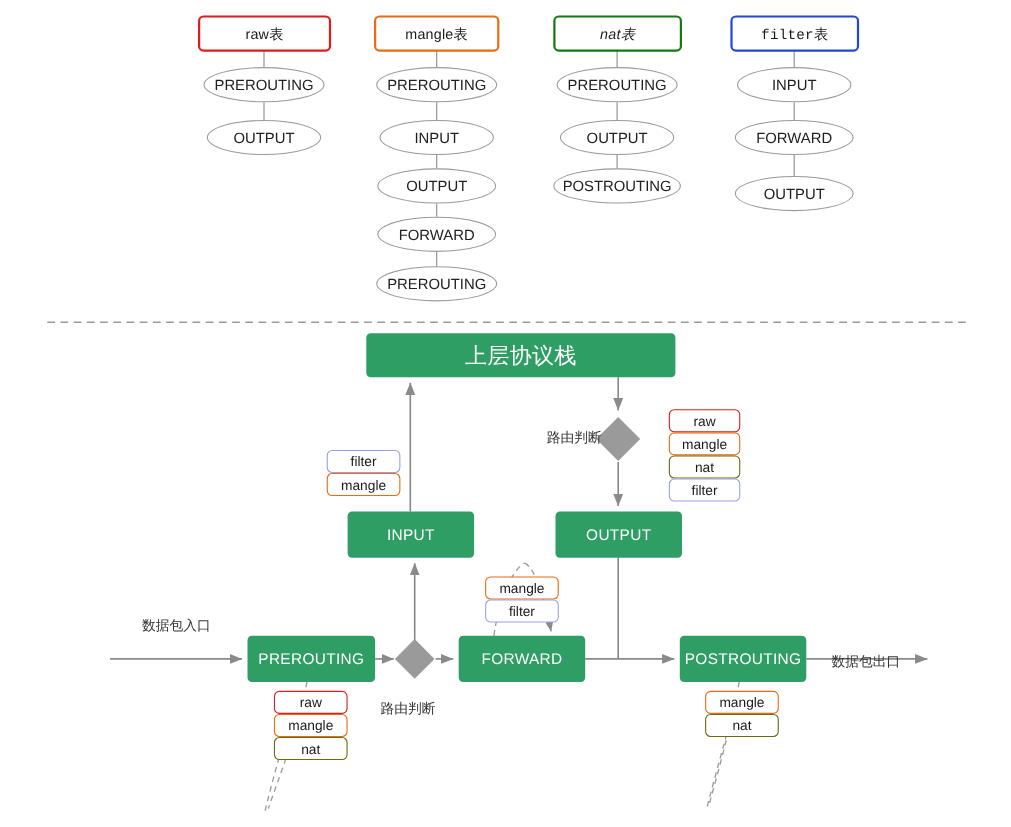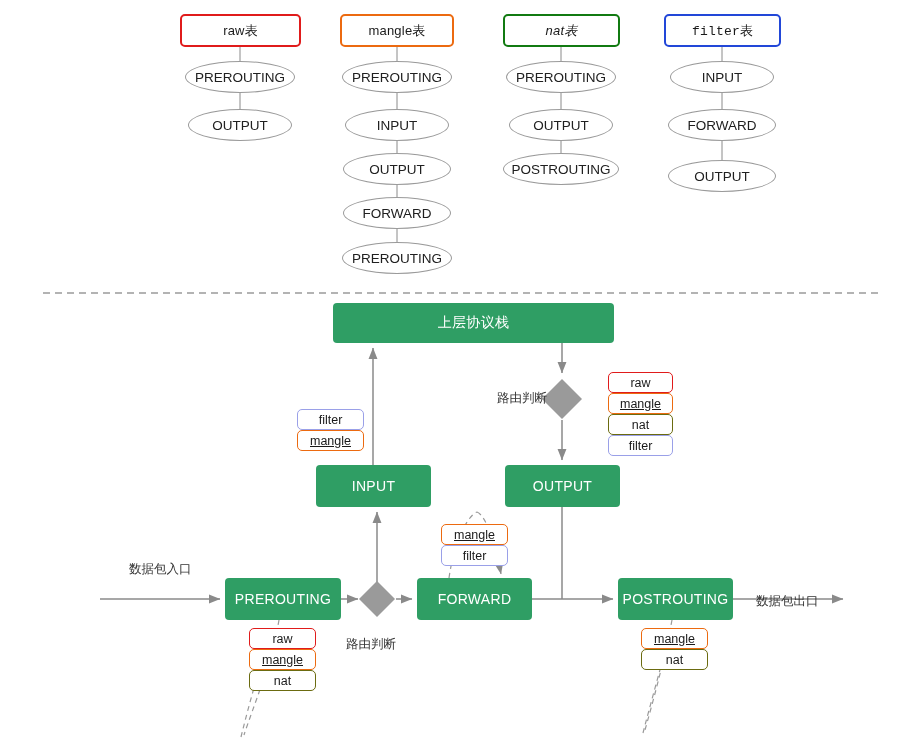--- a/index.html
+++ b/index.html
@@ -62,37 +62,37 @@
     box-sizing: border-box;
     background: #2f9e64;
     border-radius: 4px;
     display: flex;
     align-items: center;
     justify-content: center;
     font-size: 14px;
     color: #ffffff;
     letter-spacing: .3px;
   }
-  .gbox.cjk { font-size: 14px; }
+  .gbox.cjk { font-size: 20px; }
   .tag {
     position: absolute;
     box-sizing: border-box;
     height: 21px;
     border: 1.6px solid #888;
     border-radius: 5px;
     background: #ffffff;
     display: flex;
     align-items: center;
     justify-content: center;
     font-size: 12.5px;
     color: #1a1a1a;
     white-space: nowrap;
   }
   .tag.raw    { border-color: #e01b1b; text-align: right; }
-  .tag.mangle { border-color: #ec6a10; text-decoration: underline; }
+  .tag.mangle { border-color: #ec6a10; }
   .tag.nat    { border-color: #6b6b10; }
   .tag.filter { border-color: #9aa0e8; }
   .cap {
     position: absolute;
     font-size: 12.5px;
     color: #333;
     white-space: nowrap;
   }
 </style>
 </head>

